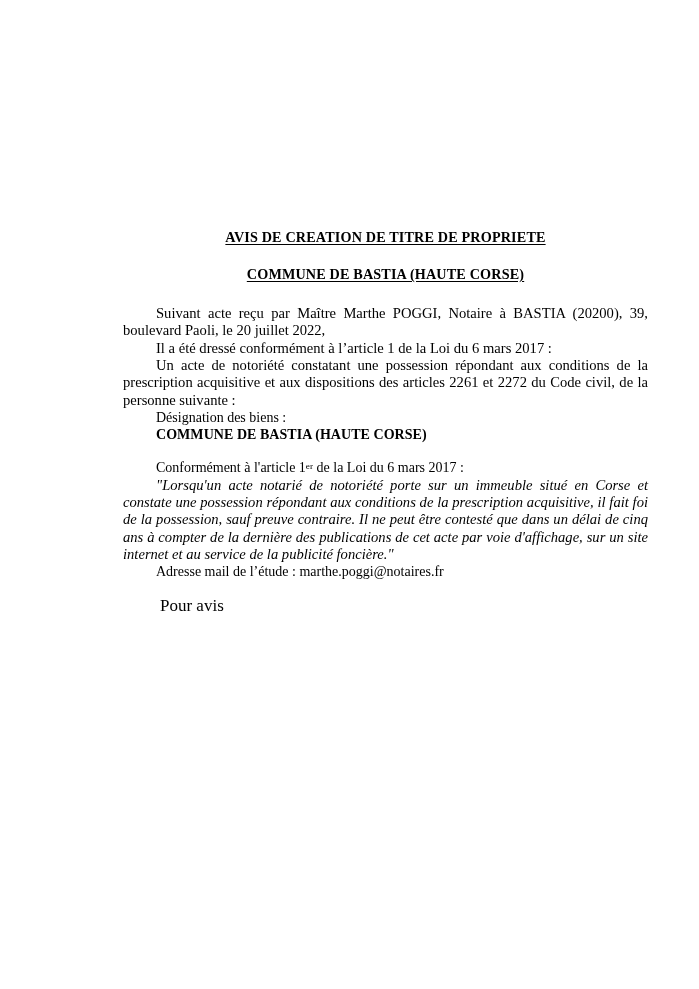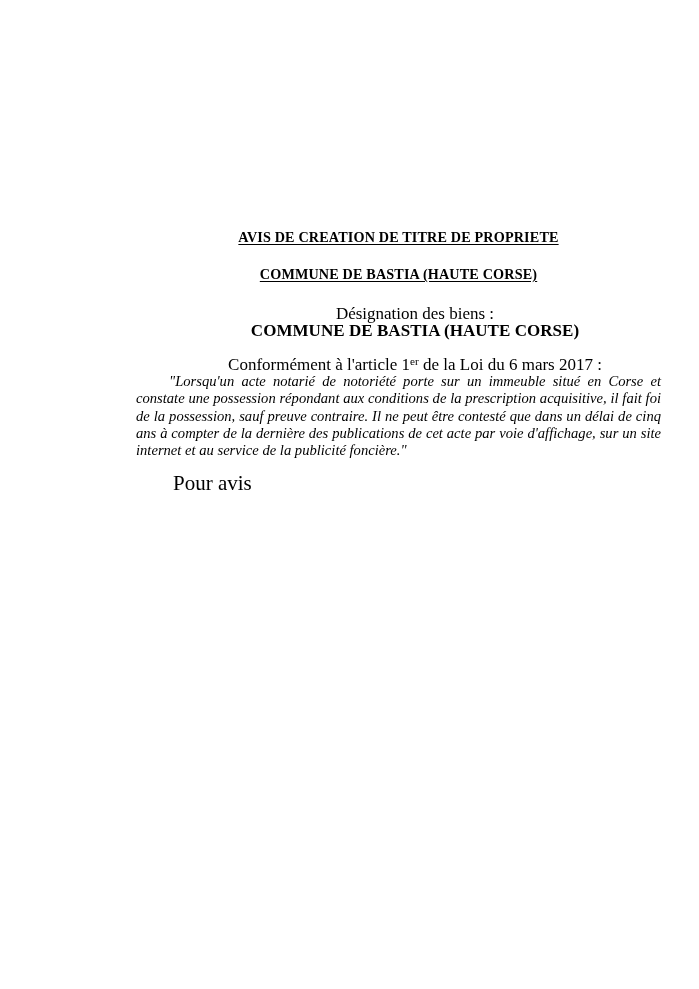--- a/index.html
+++ b/index.html
@@ -22,21 +22,21 @@
     top: 0;
     width: 699px;
     height: 989px;
     background: #ffffff;
     overflow: hidden;
   }
 
   
   .doc-body {
     position: absolute;
-    left: 136px;
+    left: 123px;
     top: 225px;
     width: 525px;
   }
 
   .heading {
     text-align: center;
     font-weight: bold;
     font-size: 14.2px;
     letter-spacing: 0.15px;
     line-height: 1.2;
@@ -56,41 +56,41 @@
     text-justify: inter-word;
     margin: 0;
     hyphens: none;
   }
   .para.indent { text-indent: 33px; }
 
   .block-gap-lg { height: 22px; }
   .block-gap-md { height: 16px; }
 
   .line {
-    font-size: 17px;
+    font-size: 14px;
     line-height: 17.3px;
     margin: 0;
     padding-left: 33px;
-    text-align: center;
+    text-align: left;
     white-space: pre-wrap;
   }
   .line.bold { font-weight: bold; letter-spacing: 0.05px; }
 
   .quote {
     font-size: 14.6px;
     line-height: 17.3px;
     font-style: italic;
     text-align: justify;
     text-justify: inter-word;
     margin: 0;
     text-indent: 33px;
   }
 
   .sign {
-    font-size: 21px;
+    font-size: 17px;
     line-height: 17.3px;
     margin: 0;
     padding-left: 37px;
     text-align: left;
   }
 
   sup {
     font-size: 0.66em;
     vertical-align: 0.42em;
     line-height: 0;
@@ -102,35 +102,39 @@
 
 <div class="page">
   <div class="doc-body">
 
     <p class="heading heading-1"><span class="u">AVIS DE CREATION DE TITRE DE PROPRIETE</span></p>
 
     <p class="heading heading-2"><span class="u">COMMUNE DE BASTIA (HAUTE CORSE)</span></p>
 
     <div class="block-gap-lg"></div>
 
+    <p class="para indent">Suivant acte reçu par Maître Marthe POGGI, Notaire à BASTIA (20200), 39, boulevard Paoli, le 20 juillet 2022,</p>
 
+    <p class="para indent">Il a été dressé conformément à l’article 1 de la Loi du 6 mars 2017 :</p>
 
+    <p class="para indent">Un acte de notoriété constatant une possession répondant aux conditions de la prescription acquisitive et aux dispositions des articles 2261 et 2272 du Code civil, de la personne suivante :</p>
 
 
     <p class="line">Désignation des biens :</p>
 
     <p class="line bold">COMMUNE DE BASTIA (HAUTE CORSE)</p>
 
 
 
     <div class="block-gap-md"></div>
 
     <p class="line"><span>Conformément à l'article 1</span><sup>er</sup><span> de la Loi du 6 mars 2017 :</span></p>
 
     <p class="quote">"Lorsqu'un acte notarié de notoriété porte sur un immeuble situé en Corse et constate une possession répondant aux conditions de la prescription acquisitive, il fait foi de la possession, sauf preuve contraire. Il ne peut être contesté que dans un délai de cinq ans à compter de la dernière des publications de cet acte par voie d'affichage, sur un site internet et au service de la publicité foncière."</p>
 
+    <p class="line">Adresse mail de l’étude : marthe.poggi@notaires.fr</p>
 
     <div class="block-gap-md"></div>
 
     <p class="sign">Pour avis</p>
 
   </div>
 </div>
 
 </body></html>

